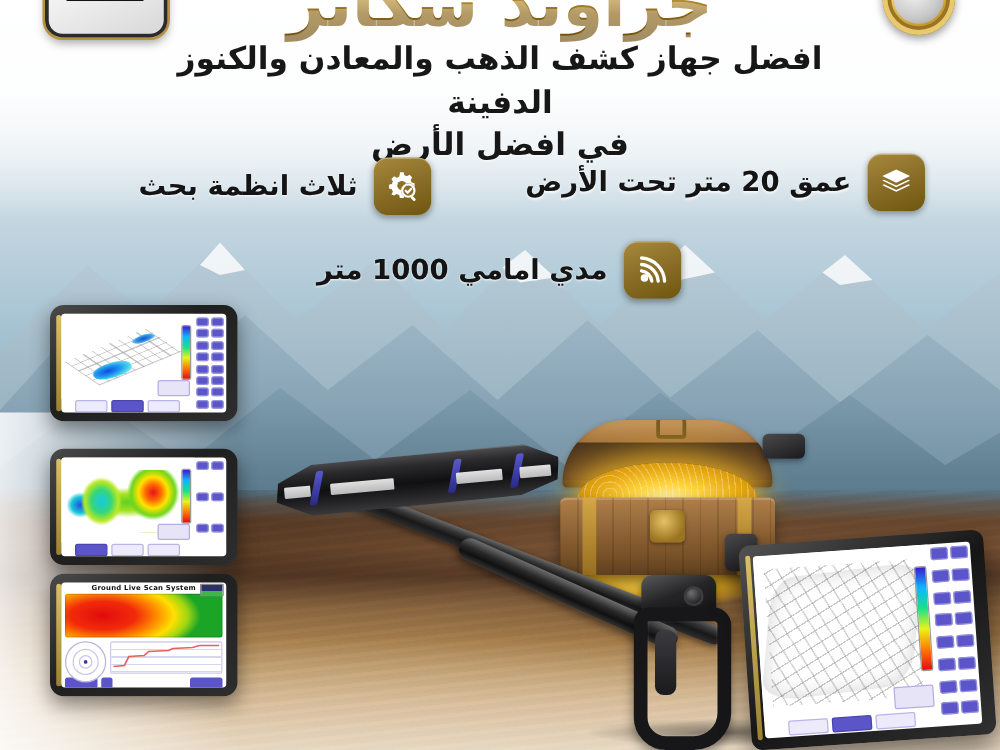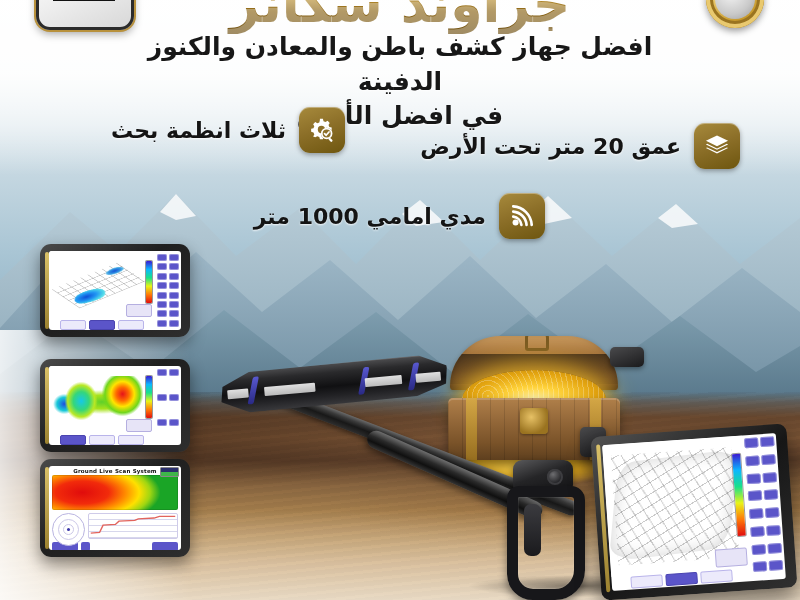--- a/index.html
+++ b/index.html
@@ -95,21 +95,21 @@
     width:46px;height:46px;border-radius:11px;flex:0 0 auto;
     background:linear-gradient(160deg,#a78a3c 0%,#8d7029 45%,#6e560f 100%);
     box-shadow:0 2px 5px rgba(0,0,0,.35),inset 0 1px 0 rgba(255,255,255,.35);
     display:flex;align-items:center;justify-content:center;
   }
   .feat .ftxt{
     font-size:22px;font-weight:bold;color:#141414;white-space:nowrap;
     text-shadow:0 1px 2px rgba(255,255,255,.85);
   }
   #feat-depth{top:123px;right:60px;}
-  #feat-systems{top:107px;right:455px;}
+  #feat-systems{top:126px;right:455px;}
   #feat-range{top:193px;right:255px;}
 
   
   .tablet{
     position:absolute;border-radius:11px;
     background:linear-gradient(145deg,#4a4a4a,#1f1f1f 45%,#2e2e2e);
     box-shadow:0 7px 16px rgba(0,0,0,.45);
     padding:7px 9px;box-sizing:border-box;
   }
   .tablet:before{
@@ -318,21 +318,21 @@
   <div class="vig-bottom"></div>
 
   <div class="logo-badge">
     <div class="lm"></div>
   </div>
   <div class="coin-badge"></div>
 
   <div class="brand-title">جراوند سكانر</div>
 
   <div class="headline">
-    <div>افضل جهاز كشف باطن والمعادن والكنوز الدفينة</div>
+    <div>افضل جهاز كشف الذهب والمعادن والكنوز الدفينة</div>
     <div>في افضل الأرض</div>
   </div>
 
   <div class="feat" id="feat-depth">
     <span class="ficon">
       <svg width="28" height="28" viewBox="0 0 24 24" aria-hidden="true">
         <path d="M12 3 2.5 7.6 12 12.2l9.5-4.6L12 3z" fill="#fff"></path>
         <path d="M12 14.1 3.6 10.1l-1.1.6L12 15.3l9.5-4.6-1.1-.6-8.4 4z" fill="#fff"></path>
         <path d="M12 17.2 3.6 13.2l-1.1.6L12 18.4l9.5-4.6-1.1-.6-8.4 4z" fill="#fff"></path>
       </svg>

